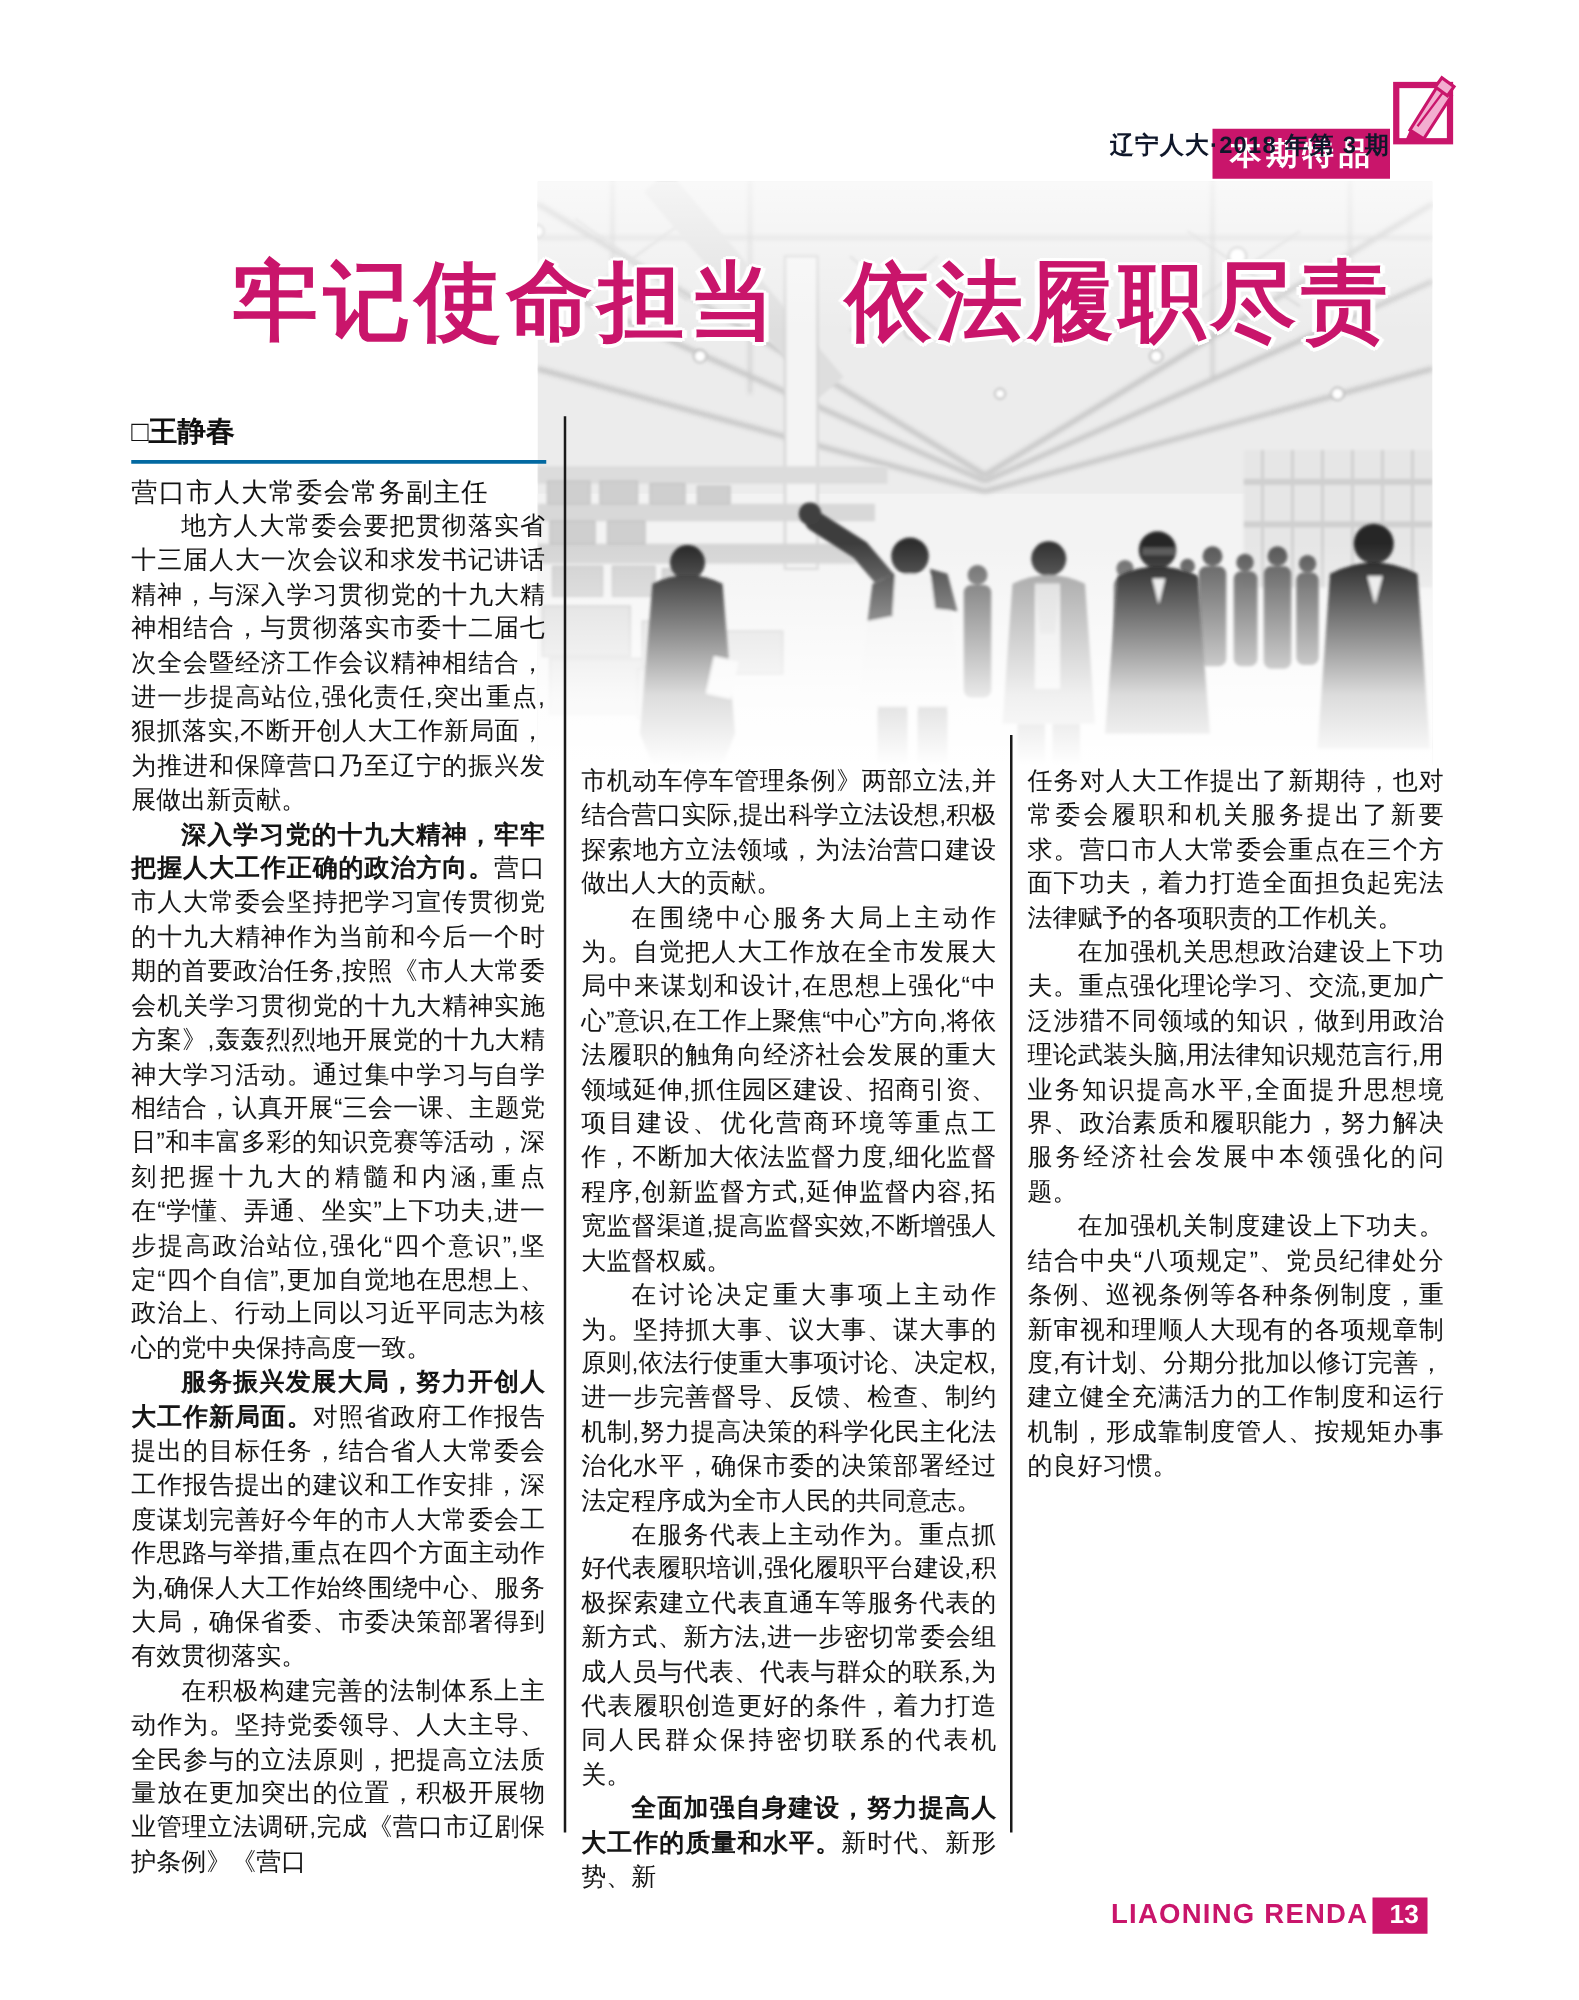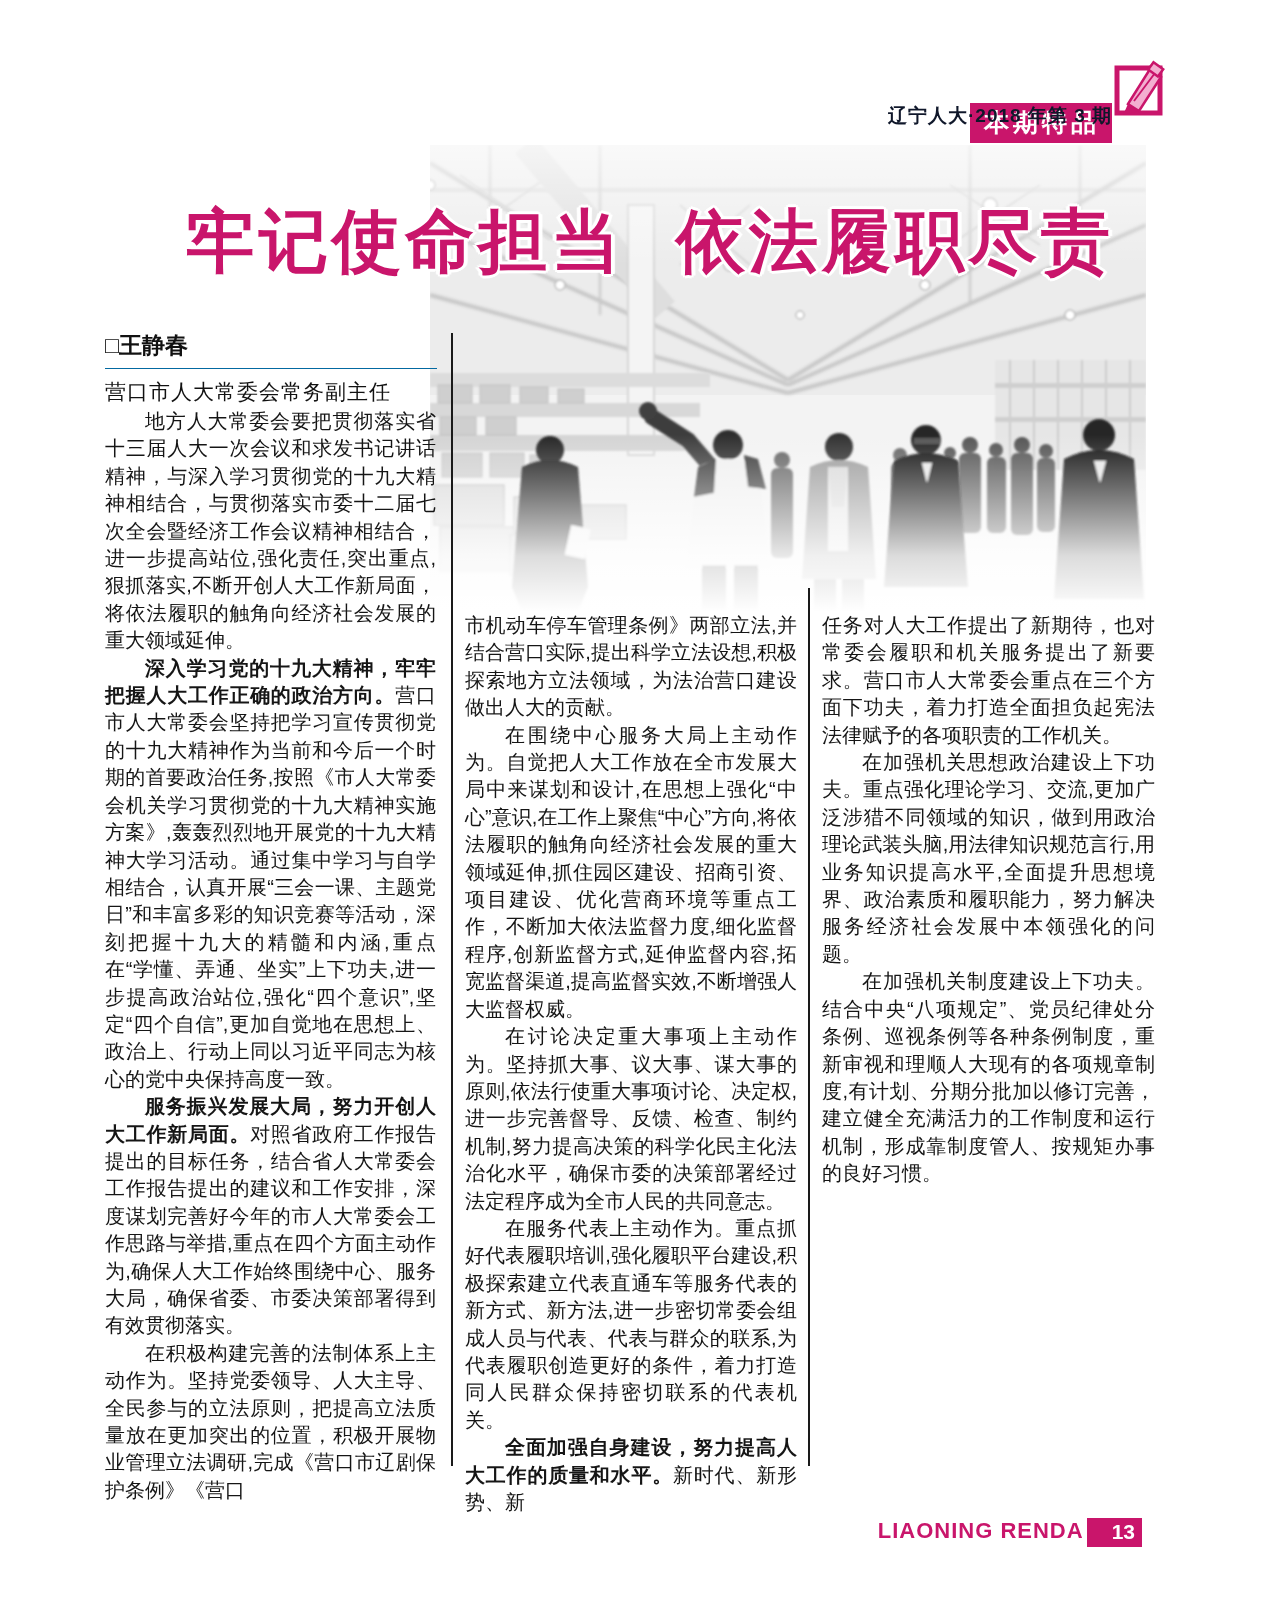--- a/index.html
+++ b/index.html
@@ -20,21 +20,21 @@
   .title{position:absolute;left:186px;top:196px;z-index:5;white-space:nowrap;
          font-size:69px;font-weight:900;color:#c9156b;letter-spacing:4px;
          text-shadow:-3px 0 0 #fff,3px 0 0 #fff,0 -3px 0 #fff,0 3px 0 #fff,
                      -2px -2px 0 #fff,2px 2px 0 #fff,-2px 2px 0 #fff,2px -2px 0 #fff,
                      -4px 0 1px #fff,4px 0 1px #fff;}
   .title .gap{display:inline-block;width:52px;}
 
   
   .author{position:absolute;left:105px;top:330px;width:332px;z-index:6;}
   .author .name{font-size:23px;font-weight:bold;padding-bottom:7px;
-                border-bottom:1px solid #0369a1;}
+                border-bottom:3px solid #0369a1;}
   .author .role{font-size:21px;font-weight:normal;margin-top:9px;letter-spacing:1px;}
 
   
   .col{position:absolute;font-size:20px;line-height:27.4px;text-align:justify;
        text-justify:inter-ideograph;color:#151515;}
   .col1{left:105px;top:408px;width:331px;}
   .col2{left:465px;top:612px;width:332px;}
   .col3{left:822px;top:612px;width:333px;}
   .para{margin:0;text-indent:2em;}
   .para.noindent{text-indent:0;}
@@ -42,21 +42,21 @@
   .endmark{color:#c9156b;font-size:19px;margin-left:6px;}
 
   .vline{position:absolute;width:2px;background:#1a1a1a;}
   .vline1{left:451px;top:333px;height:1133px;}
   .vline2{left:808px;top:588px;height:878px;}
 
   
   .footer{position:absolute;right:121px;top:1518px;display:flex;align-items:flex-start;}
   .footer .brand{color:#c9156b;font-size:22px;font-weight:bold;letter-spacing:1px;margin-right:3px;}
   .footer .pagenum{background:#c9156b;color:#fff;font-size:21px;font-weight:bold;
-                   padding:2px 7px 3px 25px;}
+                   padding:2px 7px 3px 14px;}
 </style>
 </head>
 <body>
 
 <div class="page">
 
   <svg class="photo" viewBox="0 0 716 467" preserveAspectRatio="none">
     <defs>
       <linearGradient id="fadeBottom" x1="0" y1="0" x2="0" y2="1">
         <stop offset="0" stop-color="#ffffff" stop-opacity="0"></stop>
@@ -209,21 +209,21 @@
 
   <div class="author">
     <div class="name">□王静春</div>
     <div class="role">营口市人大常委会常务副主任</div>
   </div>
 
   <div class="vline vline1"></div>
   <div class="vline vline2"></div>
 
   <div class="col col1">
-    <p class="para"><span>地方人大常委会要把贯彻落实省十三届人大一次会议和求发书记讲话精神，与深入学习贯彻党的十九大精神相结合，与贯彻落实市委十二届七次全会暨经济工作会议精神相结合，进一步提高站位,强化责任,突出重点,狠抓落实,不断开创人大工作新局面，将依法履职的触角向经济社会发展的重大领域延伸。</span></p>
+    <p class="para"><span>地方人大常委会要把贯彻落实省十三届人大一次会议和求发书记讲话精神，与深入学习贯彻党的十九大精神相结合，与贯彻落实市委十二届七次全会暨经济工作会议精神相结合，进一步提高站位,强化责任,突出重点,狠抓落实,不断开创人大工作新局面，为推进和保障营口乃至辽宁的振兴发展做出新贡献。</span></p>
     <p class="para"><b>深入学习党的十九大精神，牢牢把握人大工作正确的政治方向。</b><span>营口市人大常委会坚持把学习宣传贯彻党的十九大精神作为当前和今后一个时期的首要政治任务,按照《市人大常委会机关学习贯彻党的十九大精神实施方案》,轰轰烈烈地开展党的十九大精神大学习活动。通过集中学习与自学相结合，认真开展“三会一课、主题党日”和丰富多彩的知识竞赛等活动，深刻把握十九大的精髓和内涵,重点在“学懂、弄通、坐实”上下功夫,进一步提高政治站位,强化“四个意识”,坚定“四个自信”,更加自觉地在思想上、政治上、行动上同以习近平同志为核心的党中央保持高度一致。</span></p>
     <p class="para"><b>服务振兴发展大局，努力开创人大工作新局面。</b><span>对照省政府工作报告提出的目标任务，结合省人大常委会工作报告提出的建议和工作安排，深度谋划完善好今年的市人大常委会工作思路与举措,重点在四个方面主动作为,确保人大工作始终围绕中心、服务大局，确保省委、市委决策部署得到有效贯彻落实。</span></p>
     <p class="para"><span>在积极构建完善的法制体系上主动作为。坚持党委领导、人大主导、全民参与的立法原则，把提高立法质量放在更加突出的位置，积极开展物业管理立法调研,完成《营口市辽剧保护条例》《营口</span></p>
   </div>
 
   <div class="col col2">
     <p class="para noindent"><span>市机动车停车管理条例》两部立法,并结合营口实际,提出科学立法设想,积极探索地方立法领域，为法治营口建设做出人大的贡献。</span></p>
     <p class="para"><span>在围绕中心服务大局上主动作为。自觉把人大工作放在全市发展大局中来谋划和设计,在思想上强化“中心”意识,在工作上聚焦“中心”方向,将依法履职的触角向经济社会发展的重大领域延伸,抓住园区建设、招商引资、项目建设、优化营商环境等重点工作，不断加大依法监督力度,细化监督程序,创新监督方式,延伸监督内容,拓宽监督渠道,提高监督实效,不断增强人大监督权威。</span></p>
     <p class="para"><span>在讨论决定重大事项上主动作为。坚持抓大事、议大事、谋大事的原则,依法行使重大事项讨论、决定权,进一步完善督导、反馈、检查、制约机制,努力提高决策的科学化民主化法治化水平，确保市委的决策部署经过法定程序成为全市人民的共同意志。</span></p>
     <p class="para"><span>在服务代表上主动作为。重点抓好代表履职培训,强化履职平台建设,积极探索建立代表直通车等服务代表的新方式、新方法,进一步密切常委会组成人员与代表、代表与群众的联系,为代表履职创造更好的条件，着力打造同人民群众保持密切联系的代表机关。</span></p>

